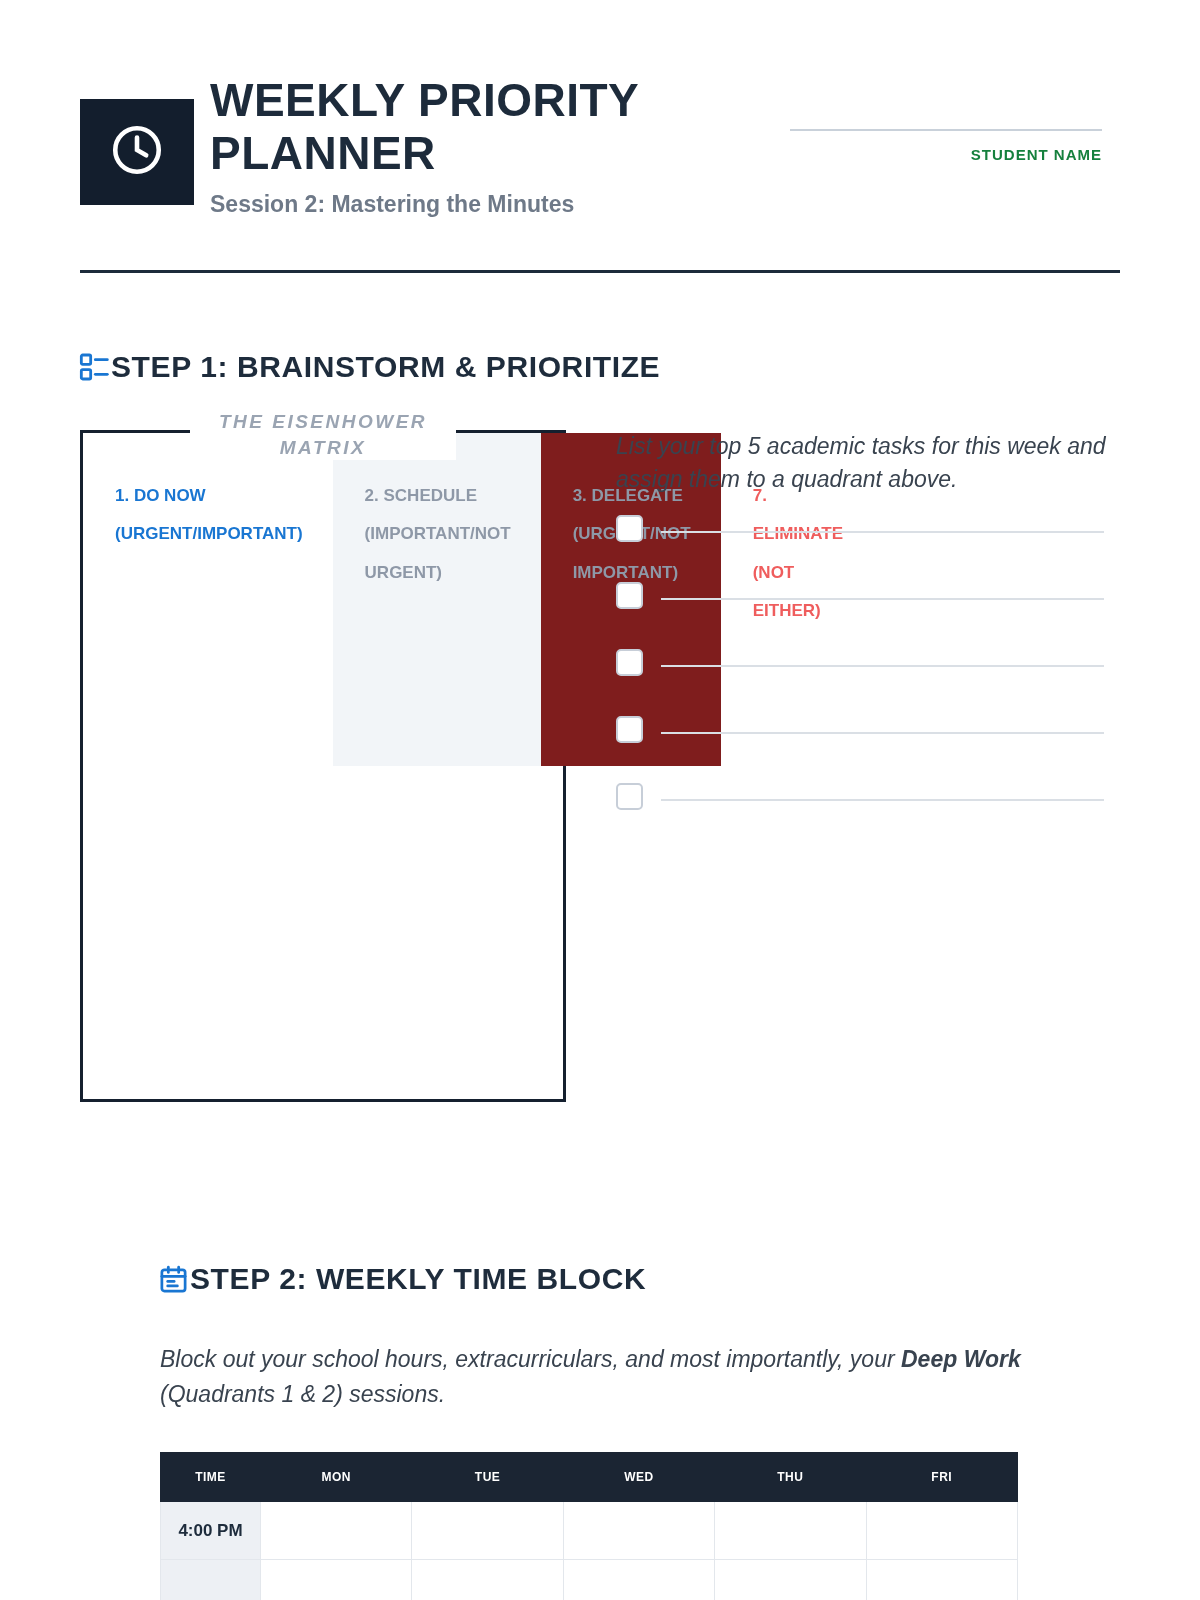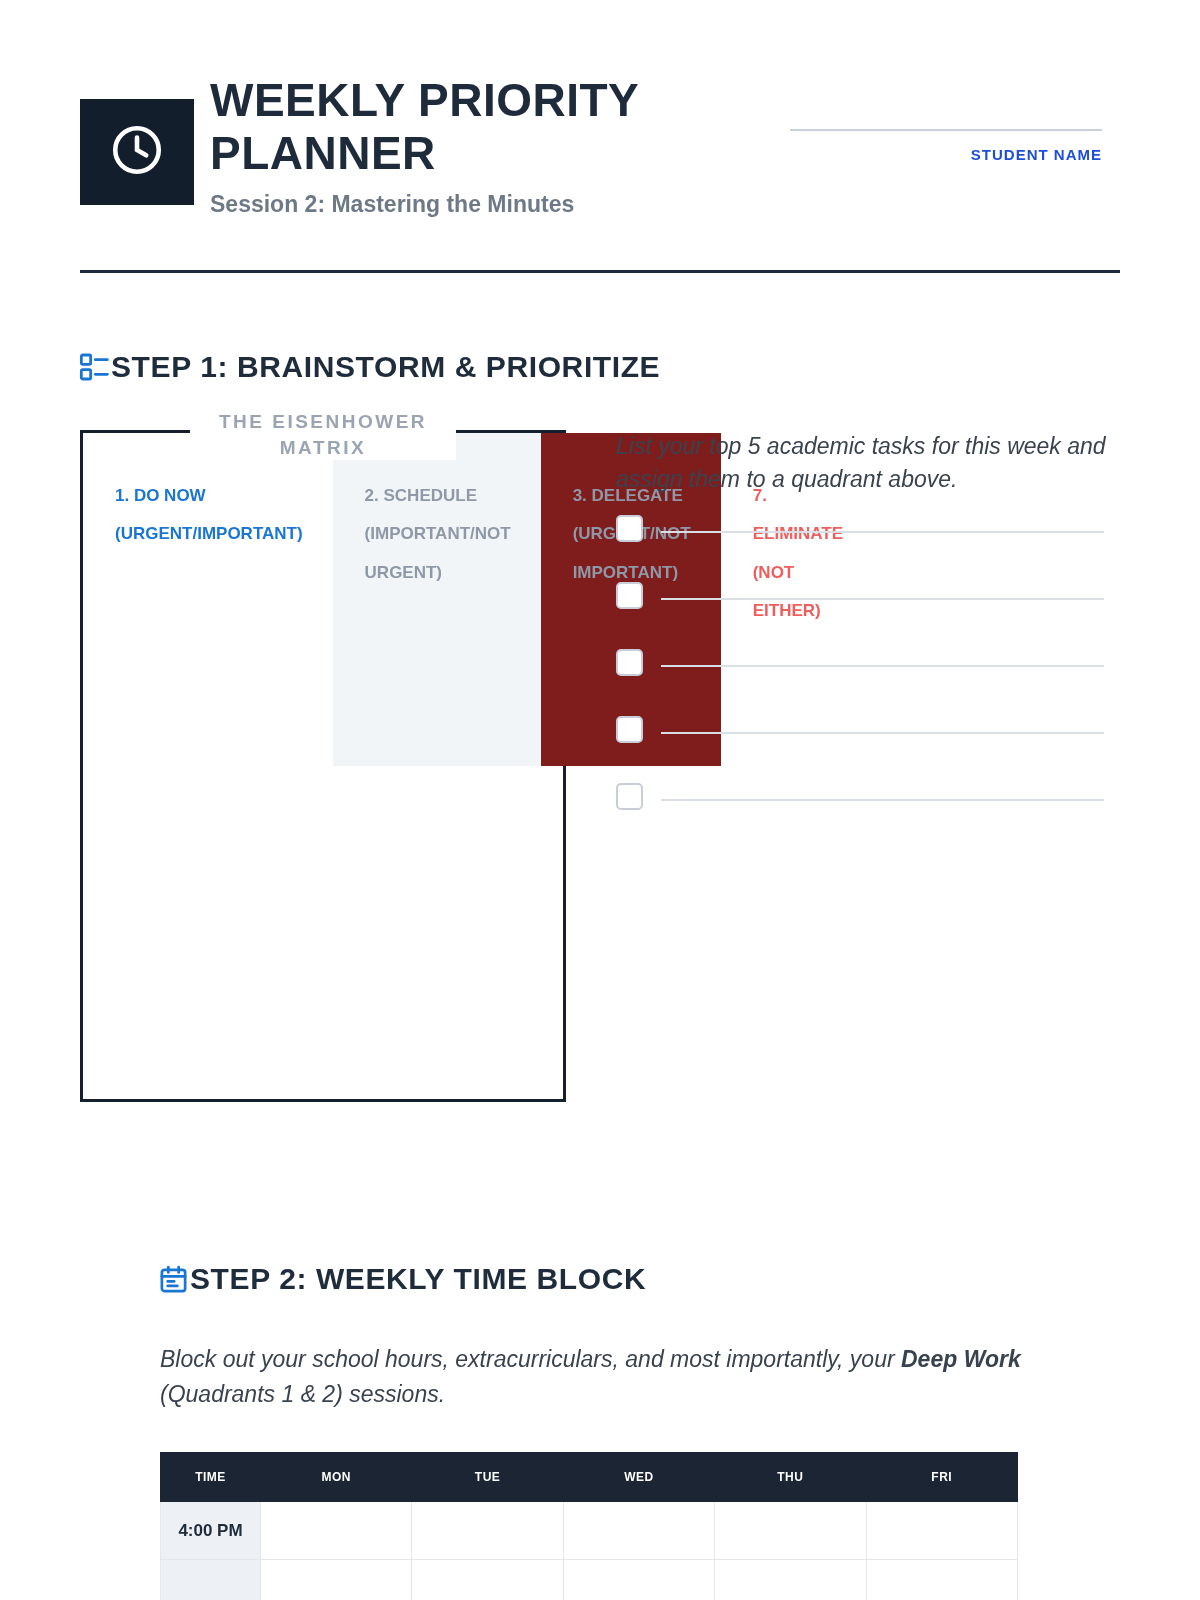--- a/index.html
+++ b/index.html
@@ -6,33 +6,33 @@
   body{font-family:"Liberation Sans",sans-serif;background:#ffffff;}
   .page{position:relative;width:1200px;height:1600px;background:#ffffff;overflow:hidden;}
   .abs{position:absolute;}
 
   
   .logo{left:80px;top:99px;width:114px;height:106px;background:#131e2d;display:flex;align-items:center;justify-content:center;}
   .header-text{left:210px;top:74px;width:560px;}
   .header-text h1{margin:0;font-size:46px;line-height:1.16;font-weight:700;letter-spacing:0.5px;color:#1d2b3b;}
   .subtitle{margin-top:10px;font-size:23px;font-weight:700;color:#6e7988;}
   .name-line{left:790px;top:129px;width:312px;border-bottom:2px solid #c9d1da;height:0;}
-  .name-label{left:790px;top:146px;width:312px;text-align:right;font-size:15px;font-weight:700;letter-spacing:1px;color:#1d4ed8;}
+  .name-label{left:790px;top:146px;width:312px;text-align:right;font-size:15px;font-weight:700;letter-spacing:1px;color:#15803d;}
   .rule{left:80px;top:270px;width:1040px;height:3px;background:#1d2b3b;}
 
   
   .sec-head{display:flex;align-items:center;gap:1px;}
   .sec-head h2{margin:0;font-size:30px;font-weight:700;letter-spacing:0.6px;color:#1e2c3c;}
   .step1-head{left:78px;top:350px;}
   .step2-head{left:158px;top:1262px;}
 
   
   .matrix{left:80px;top:430px;width:480px;height:666px;border:3px solid #15202f;background:#fff;}
   .matrix-label{position:absolute;top:-24px;left:50%;transform:translateX(-50%);width:250px;background:#fff;
-    text-align:center;color:#9aa4b2;font-weight:700;font-size:19px;letter-spacing:2.5px;line-height:1.35;padding:0 8px;}
+    text-align:center;color:#9aa4b2;font-weight:700;font-size:19px;letter-spacing:2.5px;line-height:1.35;padding:0 8px;font-style:italic;}
   .matrix-grid{width:100%;height:100%;display:grid;grid-template-columns:1fr 1fr 1fr 1fr;grid-template-rows:1fr 1fr;}
   .quad{padding:44px 30px 0 32px;font-size:17px;font-weight:700;line-height:2.25;box-sizing:border-box;}
   .q1{color:#1976d2;background:#ffffff;}
   .q2{color:#8e98a7;background:#f2f5f8;}
   .q3{color:#8e98a7;background:#7f1d1d;}
   .q4{color:#ef5d5d;background:#ffffff;}
 
   
   .tasks-intro{left:616px;top:430px;width:492px;font-style:italic;font-size:23px;color:#39434f;line-height:1.42;}
   .task-list{left:616px;top:514px;width:488px;}

